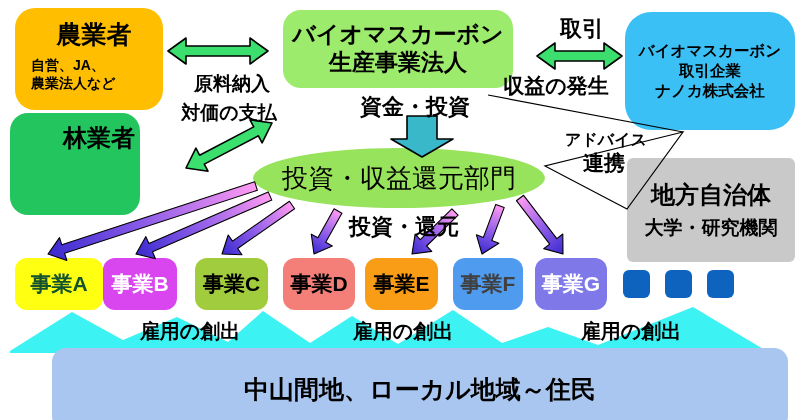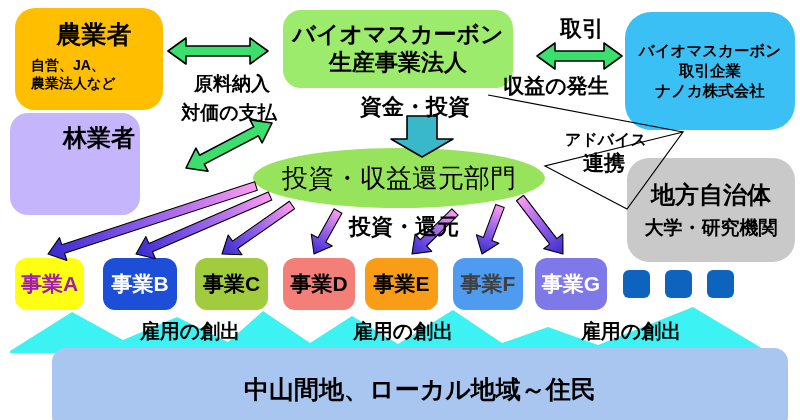--- a/index.html
+++ b/index.html
@@ -14,21 +14,21 @@
   .farmers .t{margin-top:10px;text-align:center;font-size:25px;font-weight:bold;padding-left:10px;}
   .farmers .s{margin-top:6px;padding-left:16px;font-size:14px;font-weight:bold;line-height:1.25;}
   .foresters{left:10px;top:113px;width:130px;height:102px;border-radius:18px;}
   .foresters .t{margin-top:9px;text-align:center;font-size:24px;font-weight:bold;}
   .foresters .s{margin-top:5px;padding-left:12px;font-size:13px;font-weight:bold;line-height:1.25;}
   
   .producer{left:283px;top:10px;width:230px;height:78px;border-radius:18px;
             font-size:23px;font-weight:bold;line-height:1.2;}
   .trader{left:625px;top:12px;width:170px;height:118px;border-radius:26px;
           font-size:15.5px;font-weight:bold;line-height:1.3;}
-  .government{left:627px;top:158px;width:168px;height:104px;border-radius:22px;flex-direction:column;}
+  .government{left:627px;top:158px;width:168px;height:104px;border-radius:6px;flex-direction:column;}
   .government .g1{font-size:24px;font-weight:bold;}
   .government .g2{font-size:19px;font-weight:bold;margin-top:4px;}
   .fund{left:253px;top:148px;width:292px;height:60px;border-radius:50%;
         font-size:26px;font-weight:normal;}
   
   .biz{position:absolute;top:258px;height:52px;border-radius:12px;
        display:flex;align-items:center;justify-content:center;
        font-size:21px;font-weight:600;}
   .sq{position:absolute;top:270px;width:27px;height:28px;border-radius:6px;}
   
@@ -45,40 +45,40 @@
   <svg class="layer">
     <polygon points="10,351 72,312 123,340 177,317 228,342 263,311 310,343 352,316 398,344 453,310 502,343 548,327 598,345 693,307 765,350 765,353 10,353" fill="#3CF2F2"></polygon>
   </svg>
 
   <div class="node farmers" style="background: rgb(255, 191, 0);">
     <div class="t">農業者</div>
     <div class="s ml">自営、JA、
 農業法人など</div>
   </div>
 
-  <div class="node foresters" style="background: #c4b5fd; padding-left: 48px;">
+  <div class="node foresters" style="background: #22c55e; padding-left: 48px;">
     <div class="t">林業者</div>
   </div>
 
   <div class="node flexc ml producer" style="background: rgb(156, 235, 108);">バイオマスカーボン
 生産事業法人</div>
 
   <div class="node flexc ml trader" style="background: rgb(59, 192, 245);">バイオマスカーボン
 取引企業
 ナノカ株式会社</div>
 
   <div class="node flexc government" style="background: rgb(201, 201, 201);">
     <span class="g1">地方自治体</span>
     <span class="g2">大学・研究機関</span>
   </div>
 
   <div class="node flexc fund" style="background: rgb(152, 227, 92);">投資・収益還元部門</div>
 
-  <div class="biz" style="left: 15px; width: 69px; background: rgb(255, 255, 18); color: #a21caf;">事業A</div>
-  <div class="biz" style="left: 103px; width: 74px; background: #1d4ed8; color: rgb(255, 255, 255);">事業B</div>
+  <div class="biz" style="left: 15px; width: 88px; background: rgb(255, 255, 18); color: #14532d;">事業A</div>
+  <div class="biz" style="left: 103px; width: 74px; background: #d946ef; color: rgb(255, 255, 255);">事業B</div>
   <div class="biz" style="left: 195px; width: 73px; background: rgb(160, 204, 62); color: rgb(0, 0, 0);">事業C</div>
   <div class="biz" style="left: 283px; width: 72px; background: rgb(243, 127, 120); color: rgb(0, 0, 0);">事業D</div>
   <div class="biz" style="left: 365px; width: 73px; background: rgb(250, 157, 22); color: rgb(0, 0, 0);">事業E</div>
   <div class="biz" style="left: 453px; width: 70px; background: rgb(78, 155, 240); color: #404040;">事業F</div>
   <div class="biz" style="left: 535px; width: 72px; background: rgb(126, 120, 232); color: rgb(255, 255, 255);">事業G</div>
 
   <div class="sq" style="left: 623px; background: rgb(14, 99, 190);"></div>
   <div class="sq" style="left: 665px; background: rgb(14, 99, 190);"></div>
   <div class="sq" style="left: 707px; background: rgb(14, 99, 190);"></div>
 

